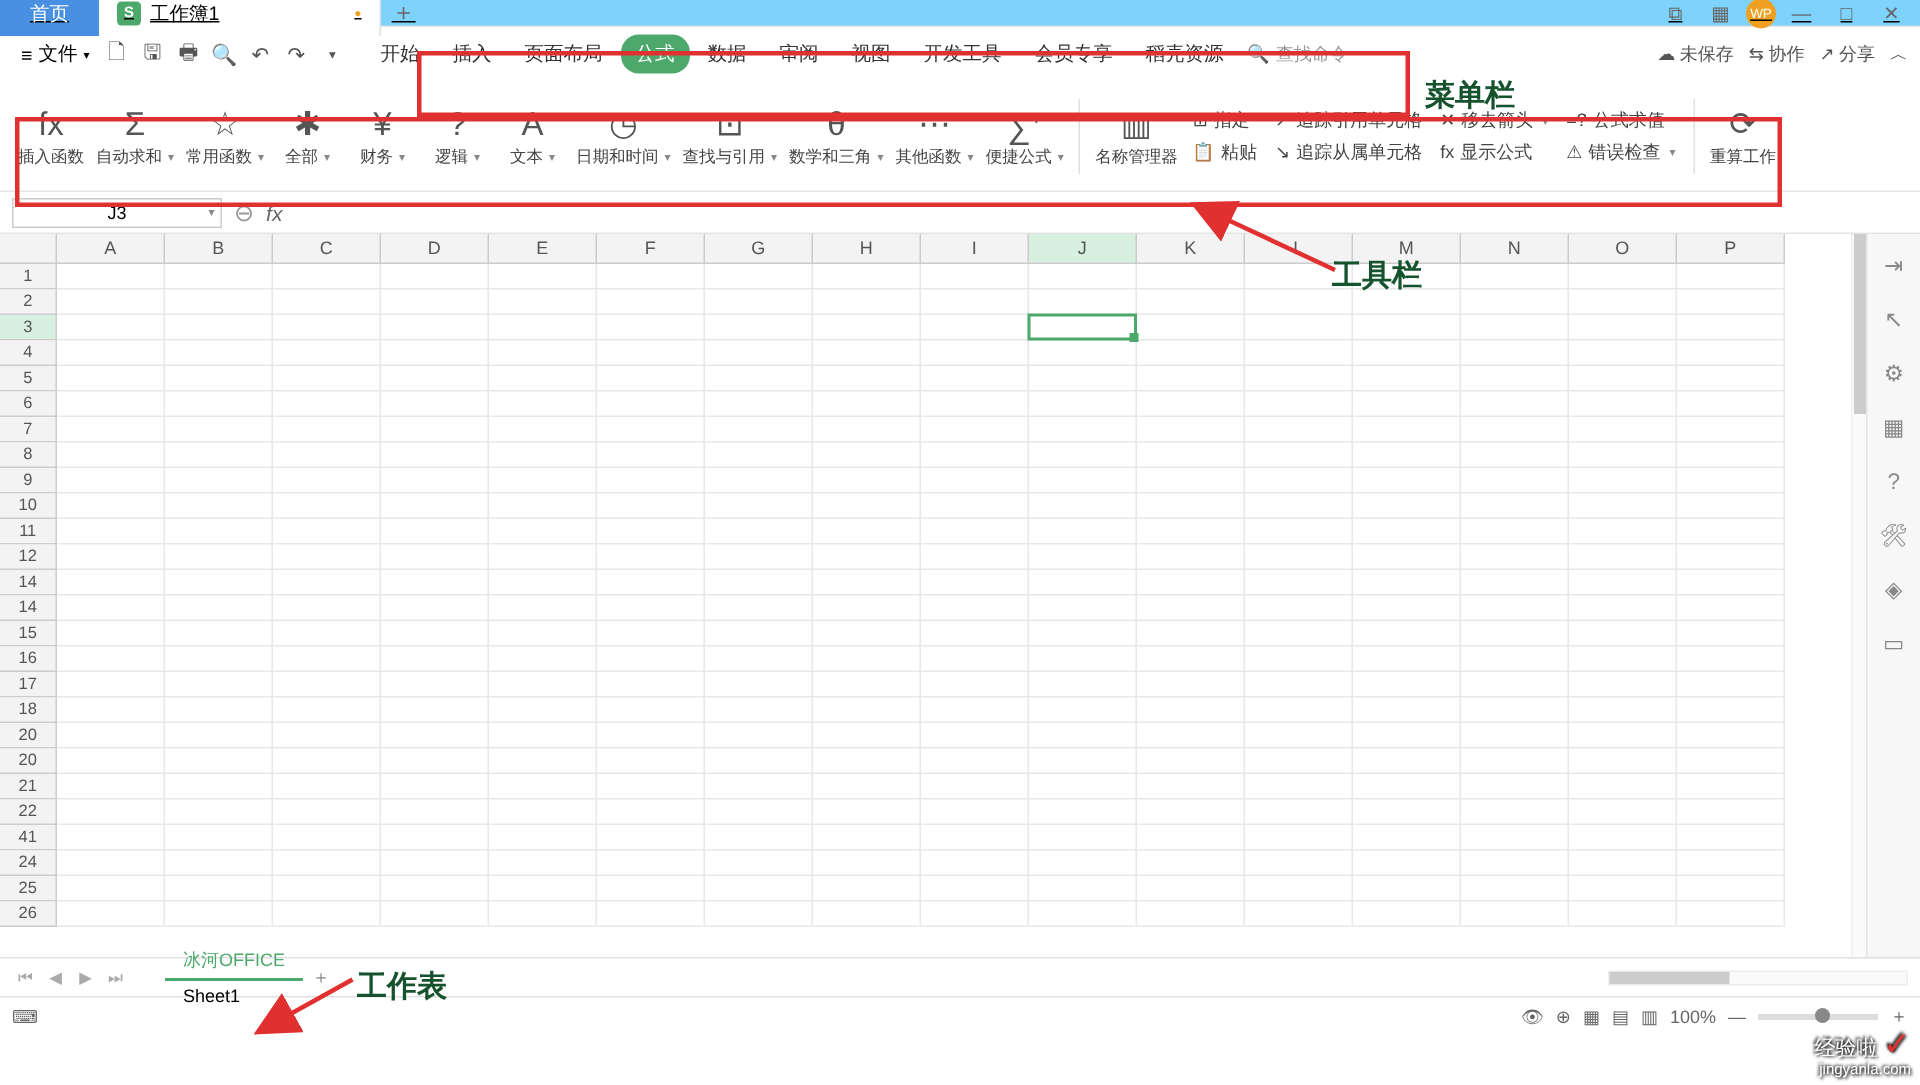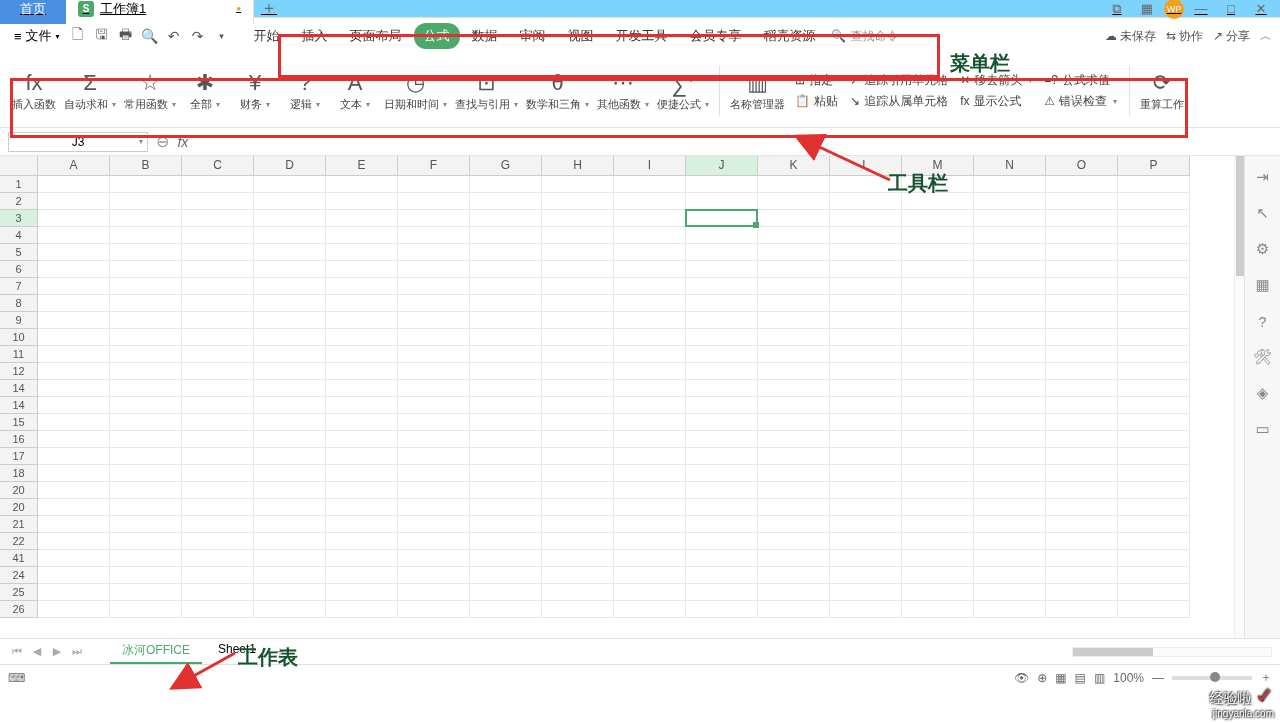--- a/index.html
+++ b/index.html
@@ -813,21 +813,21 @@
   </div>
 </div>
 
 <div class="sheetbar">
   <div class="sb-nav">
     <div class="sb-navbtn">⏮</div>
     <div class="sb-navbtn">◀</div>
     <div class="sb-navbtn">▶</div>
     <div class="sb-navbtn">⏭</div>
   </div>
-  <div id="sheet-tabs" style="display:flex; margin-left:20px;">
+  <div id="sheet-tabs" style="display:flex; margin-left:20px;flex-direction:column;">
       <div class="sheet-tab active">冰河OFFICE</div>
       <div class="sheet-tab">Sheet1</div>
     </div>
   <div class="sheet-add">＋</div>
   <div class="hscroll">
       <div class="thumb"></div>
     </div>
 </div>
 
 <div class="statusbar">

